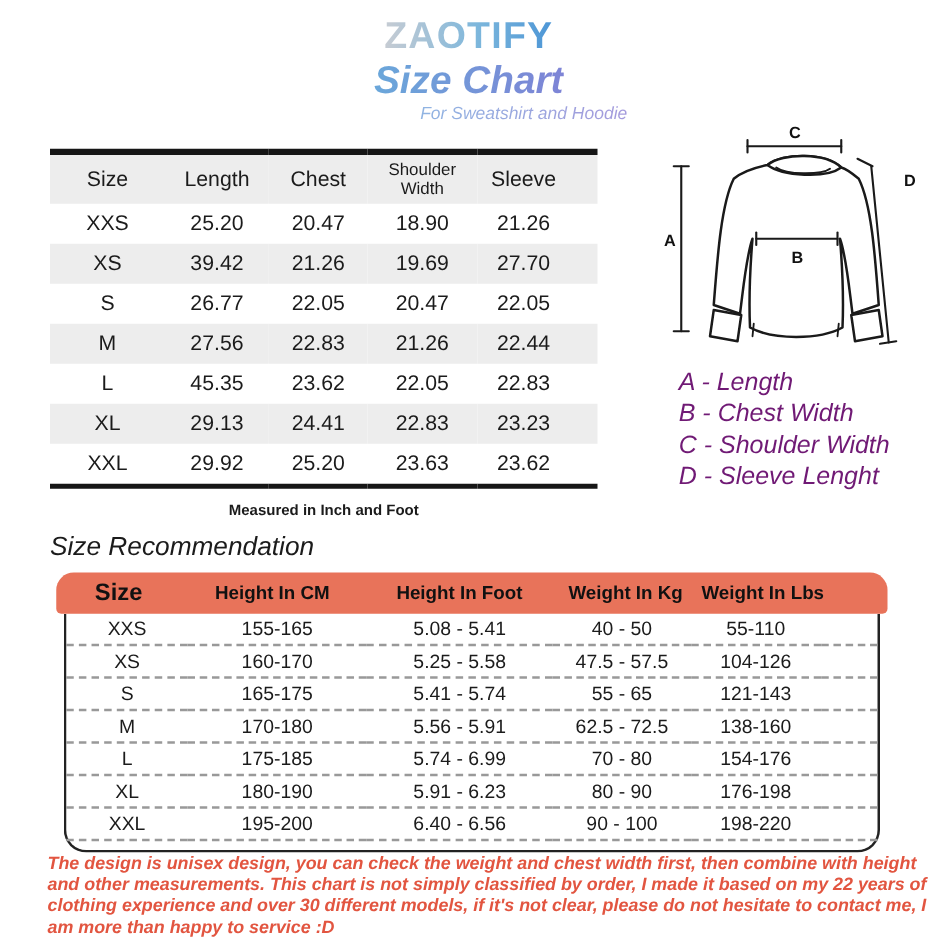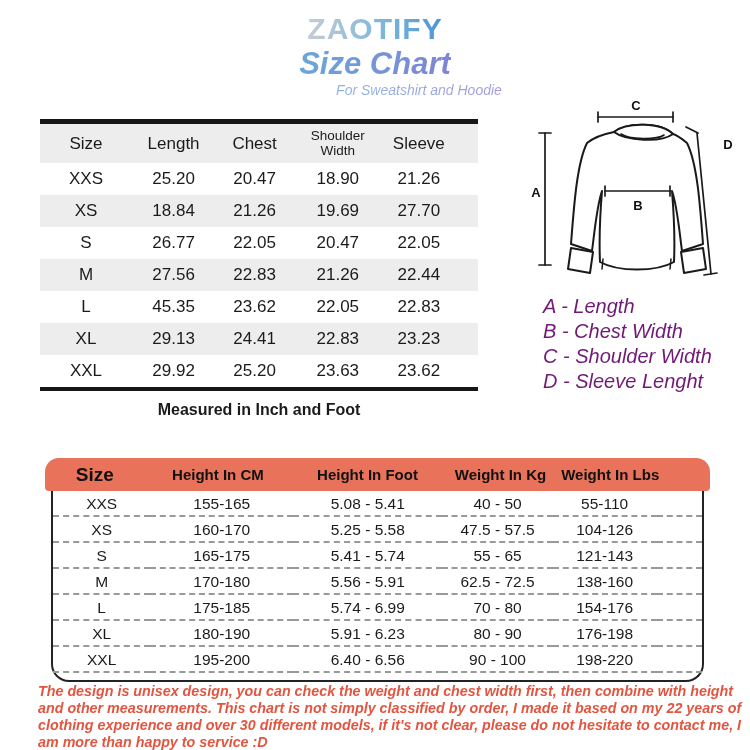--- a/index.html
+++ b/index.html
@@ -19,21 +19,21 @@
 
   
   #t1{position:absolute;left:40px;top:119px;width:438px;border-collapse:collapse;
       border-top:5px solid #161616;border-bottom:4px solid #161616;}
   #t1 th{height:37px;background:var(--row-alt,#ededed);font-weight:normal;font-size:17px;text-align:center;vertical-align:middle;}
   #t1 th:nth-child(4){font-size:13.5px;line-height:1.1;margin-top:20px;}
   #t1 td{height:32px;font-size:17px;text-align:center;vertical-align:middle;padding:0;}
   #t1 tbody tr:nth-child(even){background:var(--row-alt,#ededed);}
 
   #measured-note{position:absolute;left:40px;top:401px;width:438px;text-align:center;
-      font-size:16px;font-weight:bold;}
+      font-size:12px;font-weight:bold;}
   #size-rec-heading{position:absolute;left:40px;top:426px;font-size:21px;font-style:italic;}
 
   
   #diagram{position:absolute;left:530px;top:93px;}
   #legend{position:absolute;left:543px;top:294px;font-size:20px;font-style:italic;line-height:25px;color:#701a75;}
 
   
   #rec{position:absolute;left:45px;top:458px;width:665px;}
   #rec-header{display:flex;align-items:center;height:33px;background:var(--accent-orange,#e8735a);
       border-radius:14px 14px 4px 4px;font-weight:bold;color:#111;}
@@ -89,21 +89,21 @@
     <tr>
         <td>XXS</td>
         <td>25.20</td>
         <td>20.47</td>
         <td>18.90</td>
         <td>21.26</td>
         <td></td>
       </tr>
         <tr>
         <td>XS</td>
-        <td>18.84</td>
+        <td>39.42</td>
         <td>21.26</td>
         <td>19.69</td>
         <td>27.70</td>
         <td></td>
       </tr>
         <tr>
         <td>S</td>
         <td>26.77</td>
         <td>22.05</td>
         <td>20.47</td>
@@ -139,20 +139,21 @@
         <td>29.92</td>
         <td>25.20</td>
         <td>23.63</td>
         <td>23.62</td>
         <td></td>
       </tr>
       </tbody>
   </table>
 
   <div id="measured-note">Measured in Inch and Foot</div>
+  <div id="size-rec-heading">Size Recommendation</div>
 
   <svg id="diagram" width="220" height="200" viewBox="0 0 220 200">
     <g fill="#fff" stroke="#1a1a1a" stroke-width="2" stroke-linejoin="round" stroke-linecap="round">
 
       <path d="M84,39
         C74,41 63,45 57,50
         C47,70 44,112 41,151
         L62,158
         C65,135 67,112 72,98
         C70,122 69,146 70,169

